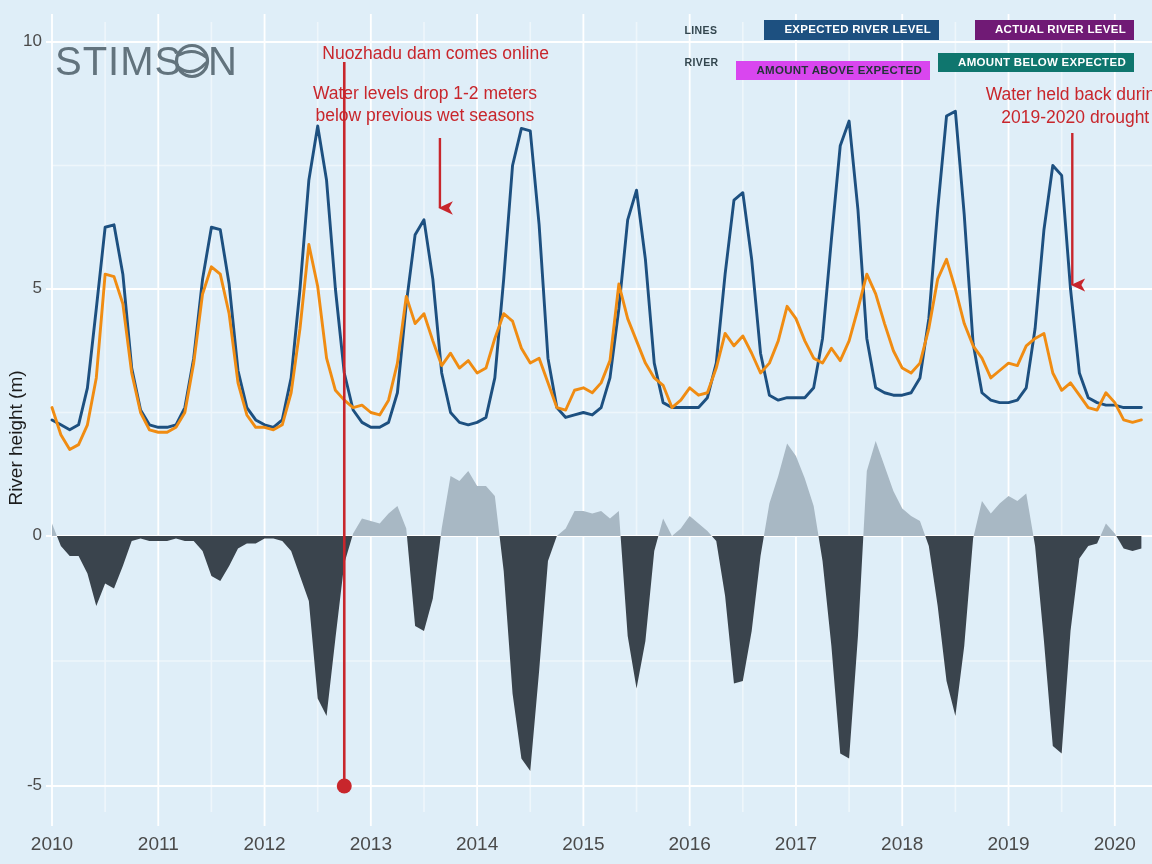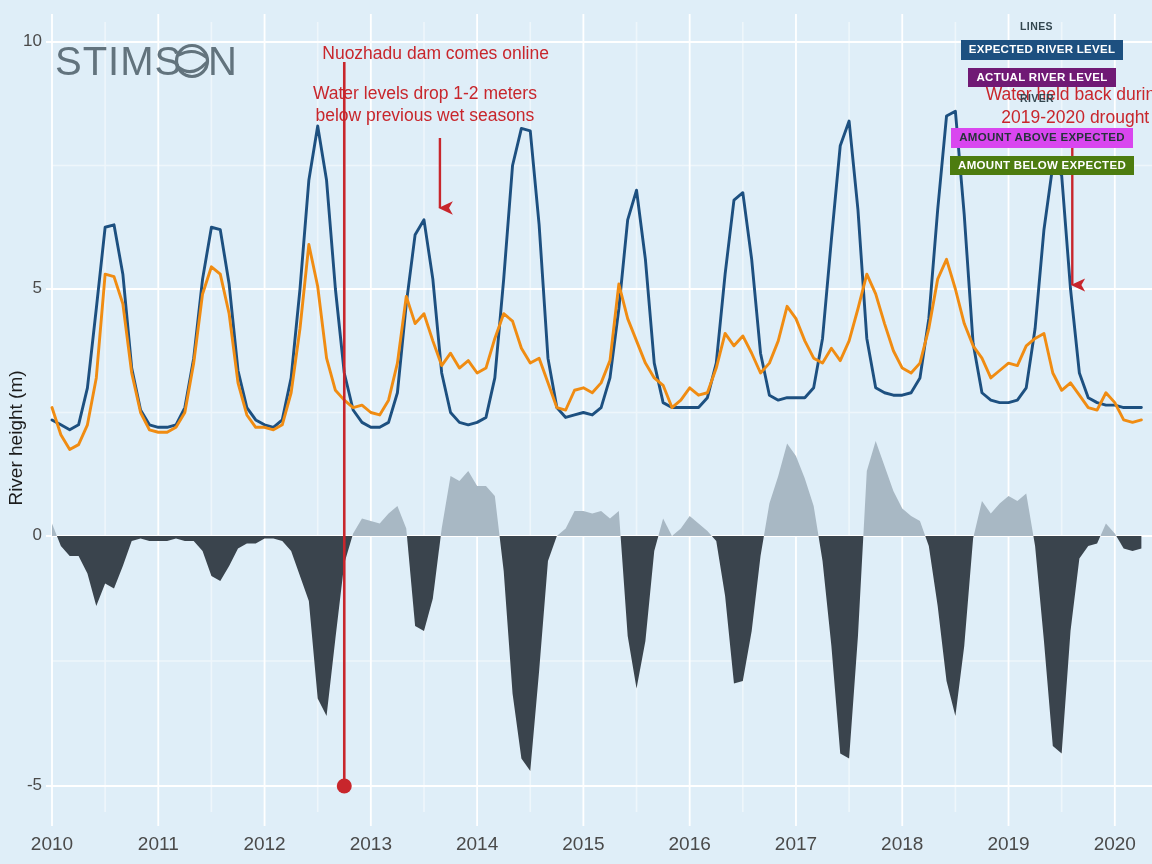--- a/index.html
+++ b/index.html
@@ -34,34 +34,34 @@
   }
   .anno.ctr{text-anchor:middle;}
   .logo-text{
     font-size:40px; fill:#62737d; letter-spacing:1px;
     font-family:"Liberation Sans", sans-serif;
     font-weight:400;
   }
 
   
   .legend{position:absolute;top:20px;right:18px;}
-  .legend-row{display:flex;align-items:center;gap:8px;margin-bottom:5px;justify-content:space-between;flex-direction:column;}
+  .legend-row{display:flex;align-items:center;gap:8px;margin-bottom:5px;justify-content:space-between;}
   .legend-kind{
     font-size:10.5px;font-weight:bold;color:#33464f;letter-spacing:.4px;
     font-family:"Liberation Sans", sans-serif;width:44px;text-align:left;
   }
   .chip{
     font-size:11.5px;font-weight:bold;color:#ffffff;letter-spacing:.3px;
-    padding:4px 8px 4px 8px;line-height:1;white-space:nowrap;
+    padding:4px 8px 4px 20px;line-height:1;white-space:nowrap;
     font-family:"Liberation Sans", sans-serif;
   }
   .chip.expected{background:#1d5080;}
   .chip.actual{background:#701a75;}
   .chip.above{background:#d946ef;color:#26333b;margin-top:16px;}
-  .chip.below{background:#4d7c0f;}
+  .chip.below{background:#0f766e;}
 </style>
 </head>
 <body>
 
 <div id="stage">
   <svg id="chart" width="1152" height="864" viewBox="0 0 1152 864">
     <rect x="0" y="0" width="1152" height="864" fill="#dfeef8"></rect>
     <g id="grid-minor">
         <line x1="105.14009661835794" y1="22" x2="105.14009661835794" y2="812" stroke="#eef6fb" stroke-width="1.6"></line>
         <line x1="211.42028985507386" y1="22" x2="211.42028985507386" y2="812" stroke="#eef6fb" stroke-width="1.6"></line>

